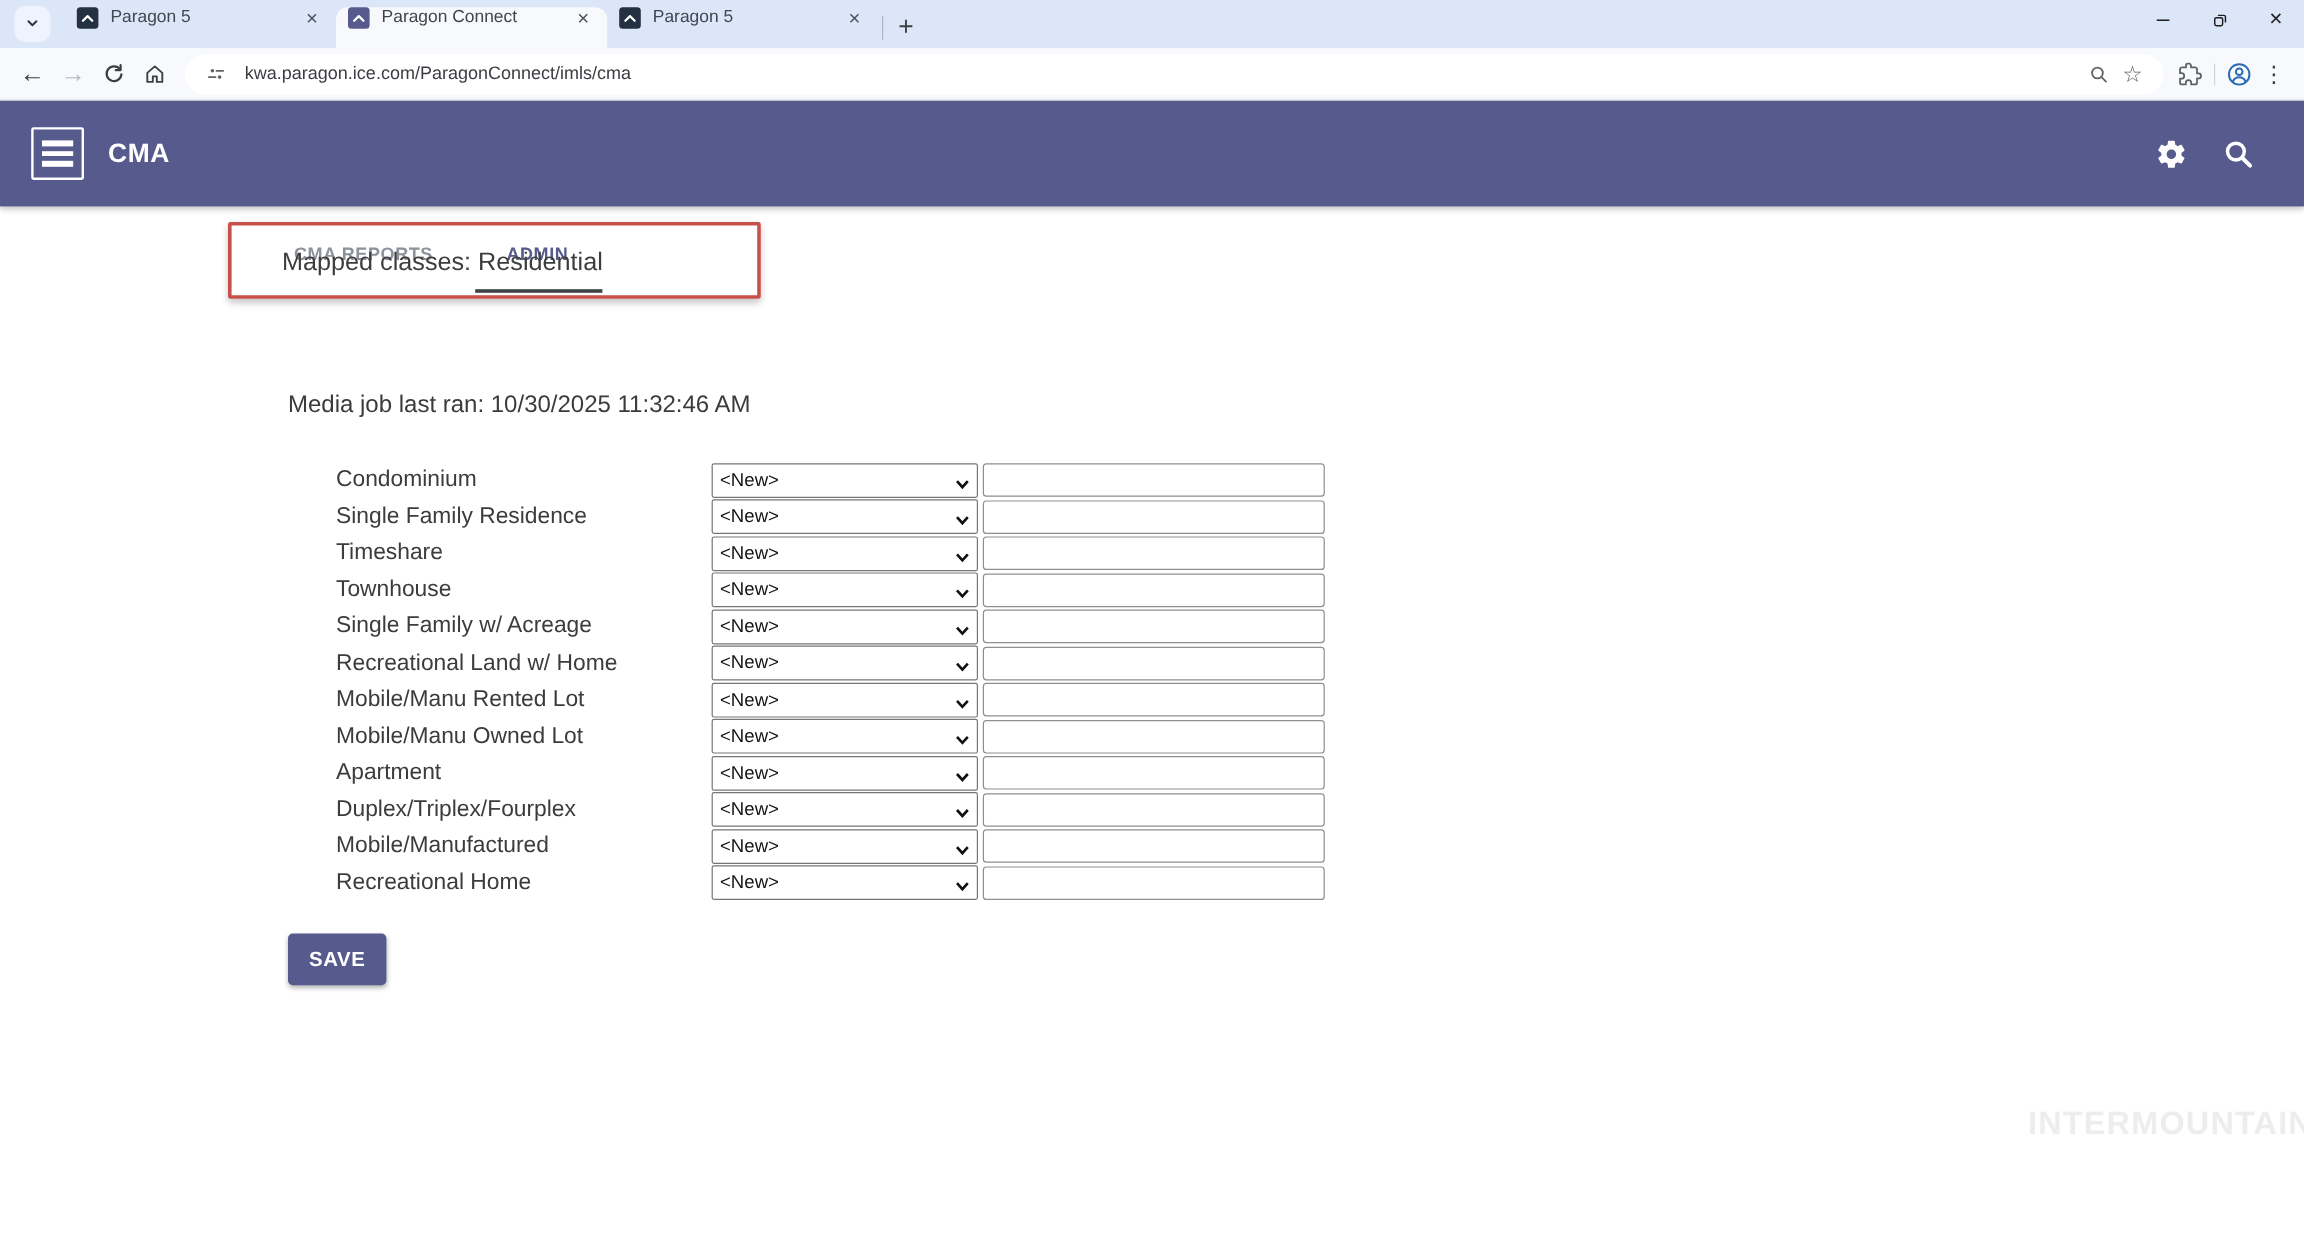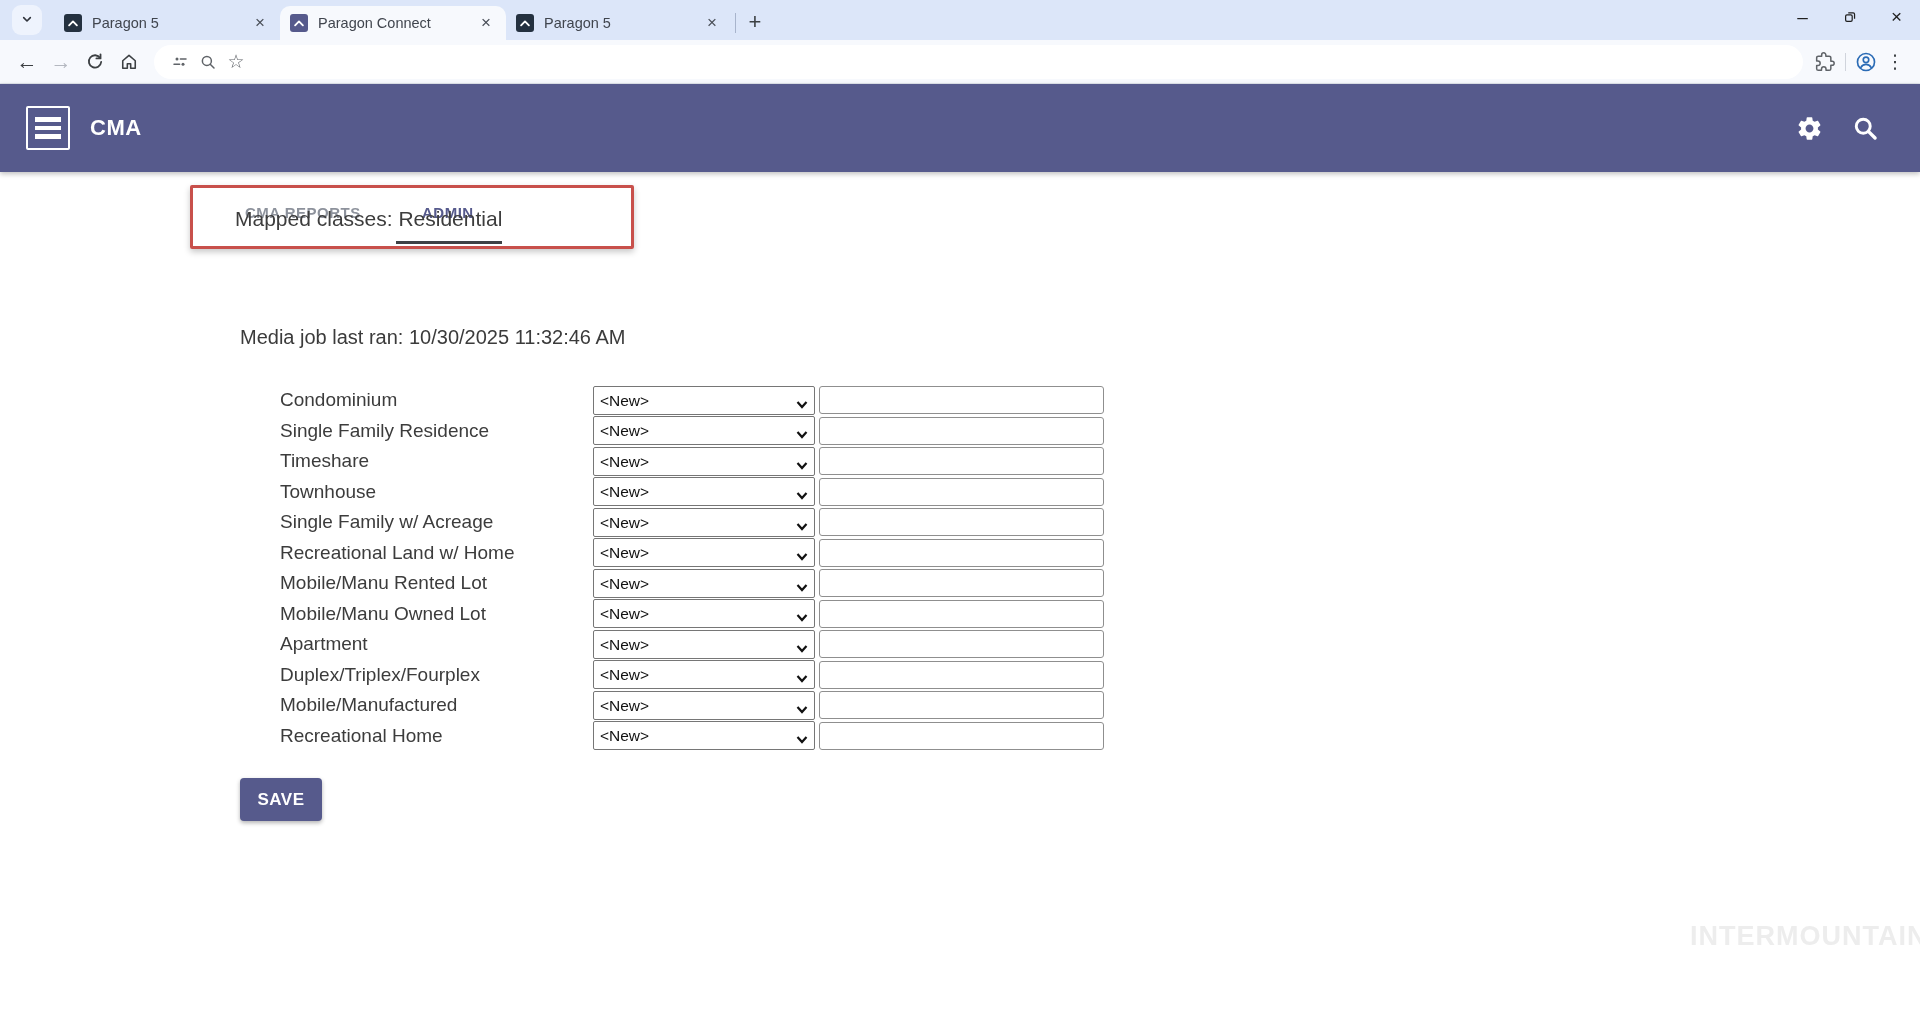--- a/index.html
+++ b/index.html
@@ -3,21 +3,21 @@
 <meta charset="utf-8">
 <style>
   * { margin:0; padding:0; box-sizing:border-box; }
   html,body { width:1920px; height:1032px; overflow:hidden; background:#fff;
               font-family:"Liberation Sans", sans-serif; }
 
   
   .tabstrip { height:40px; background:#dce6f9; display:flex; align-items:flex-end; }
   .tab-search { width:30px; height:30px; margin:0 12px 5px 12px; border:none; border-radius:9px;
                 background:#eef3fd; display:flex; align-items:center; justify-content:center; cursor:pointer; }
-  .tab { width:226px; height:34px; display:flex; align-items:center; padding:0 10px 0 10px; position:relative; }
+  .tab { width:226px; height:34px; display:flex; align-items:flex-start; padding:0 10px 0 10px; position:relative; }
   .tab.active { background:#f7f9fd; border-radius:10px 10px 0 0; }
   .favicon { width:18px; height:18px; border-radius:3px; display:flex; align-items:center; justify-content:center; flex:none; }
   .favicon.dark { background:#243140; }
   .favicon.purple { background:#565a8c; }
   .tab-title { font-size:14.5px; color:#40454e; margin-left:10px; flex:1;
                white-space:nowrap; overflow:hidden; }
   .tab-close { font-size:17px; color:#4a4f58; width:20px; height:20px; line-height:19px; text-align:center;
                border-radius:50%; cursor:pointer; flex:none; }
   .tab-sep { width:1px; height:20px; background:#a8b4cc; margin:0 5px 7px 3px; }
   .newtab { width:28px; height:28px; margin-bottom:4px; border:none; background:transparent; font-size:22px;
@@ -161,20 +161,21 @@
 
   <div class="omnibox">
     <span class="omni-ic">
       <svg width="18" height="18" viewBox="0 0 24 24">
           <circle cx="8" cy="8" r="2" fill="#5f6368"></circle>
           <line x1="12.5" y1="8" x2="20" y2="8" stroke="#5f6368" stroke-width="2" stroke-linecap="round"></line>
           <line x1="4" y1="15" x2="11.5" y2="15" stroke="#5f6368" stroke-width="2" stroke-linecap="round"></line>
           <circle cx="16" cy="15" r="2" fill="#5f6368"></circle>
         </svg>
     </span>
+    <span class="url-text">kwa.paragon.ice.com/ParagonConnect/imls/cma</span>
     <span class="omni-ic">
       <svg width="18" height="18" viewBox="0 0 24 24">
           <circle cx="10.5" cy="10.5" r="6" fill="none" stroke="#5f6368" stroke-width="2"></circle>
           <line x1="15" y1="15" x2="20" y2="20" stroke="#5f6368" stroke-width="2" stroke-linecap="round"></line>
         </svg>
     </span>
     <span class="omni-ic star">☆</span>
   </div>
 
   <span class="omni-ic">

